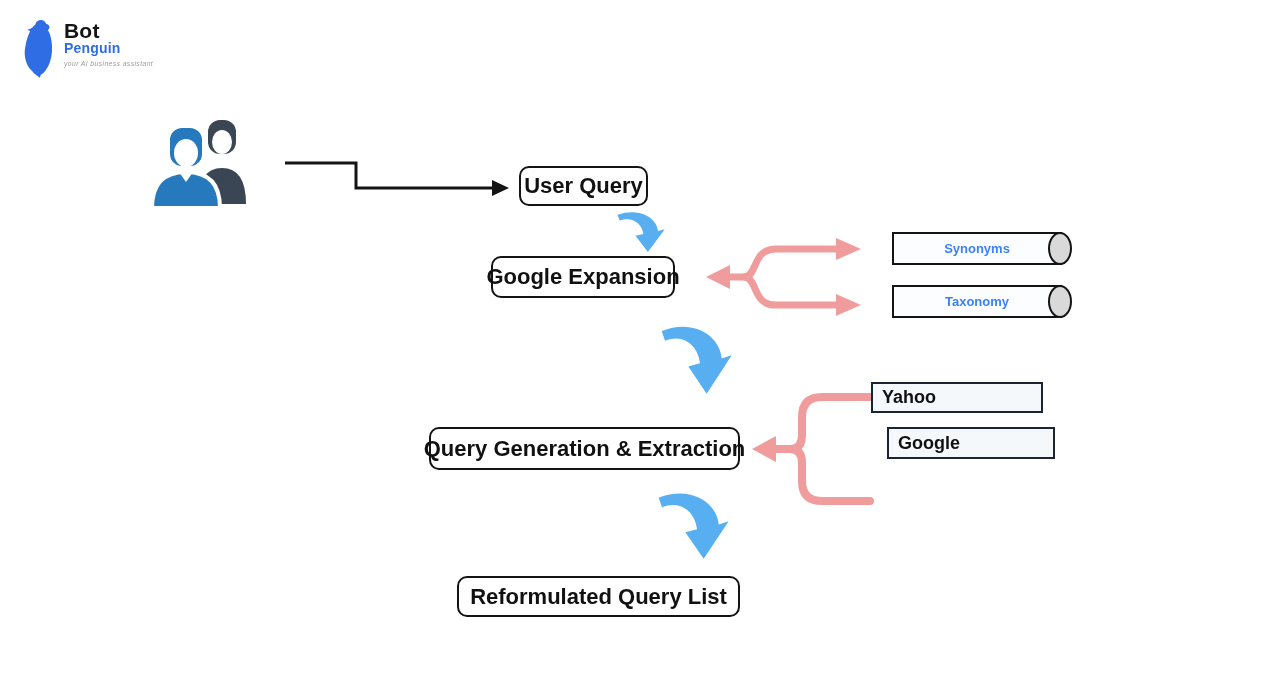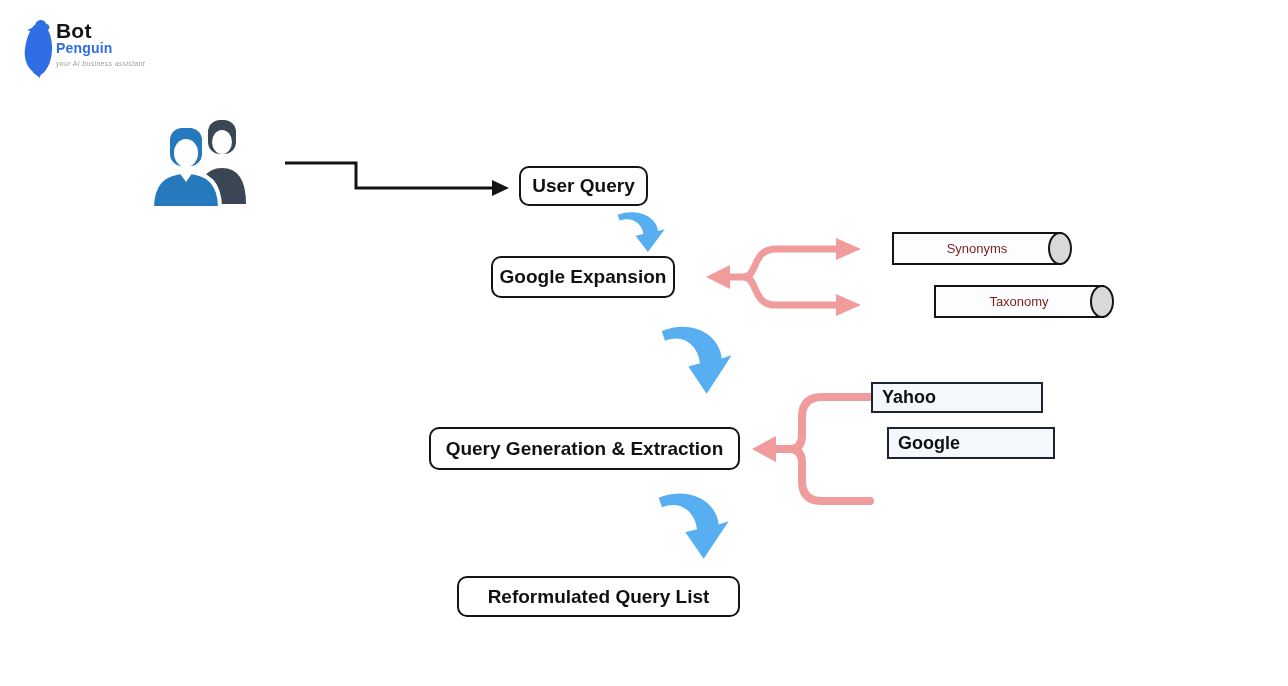--- a/index.html
+++ b/index.html
@@ -6,36 +6,36 @@
   html, body { background: #ffffff; }
   #canvas {
     position: relative;
     width: 1288px;
     height: 686px;
     background: #ffffff;
     overflow: hidden;
     font-family: "Liberation Sans", sans-serif;
   }
   
-  .logo { position: absolute; left: 20px; top: 16px; display: flex; }
+  .logo { position: absolute; left: 20px; top: 16px; display: flex; gap: 8px; }
   .logo-text { display: flex; flex-direction: column; line-height: 1.02; padding-top: 4px; }
   .logo-bot { font-size: 21px; font-weight: 700; color: #151515; letter-spacing: .2px; }
   .logo-penguin { font-size: 14px; font-weight: 700; color: var(--logo-blue); letter-spacing: .2px; }
   .logo-tagline { font-size: 6.8px; font-style: italic; color: #9a9a9a; margin-top: 5px; letter-spacing: .4px; white-space: nowrap; }
   
   .abs { position: absolute; }
   
   .node {
     position: absolute;
     display: flex; align-items: center; justify-content: center;
     background: #ffffff;
     border: 2px solid #141414;
     border-radius: 10px;
     font-weight: 700;
-    font-size: 19px;
+    font-size: 22px;
     color: #111111;
     white-space: nowrap;
   }
   
   .engine {
     position: absolute;
     display: flex; align-items: center;
     background: var(--box-fill);
     border: 2px solid #1b2430;
     font-weight: 700;
@@ -43,23 +43,23 @@
     color: #111111;
     padding-left: 9px;
     white-space: nowrap;
   }
   
   .cylinder {
     position: absolute;
     display: flex; align-items: center; justify-content: center;
     background: var(--cylinder-fill);
     border: 2px solid #141414;
-    font-weight: 400;
+    font-weight: 700;
     font-size: 13px;
-    color: #7f1d1d;
+    color: #3b82f6;
     white-space: nowrap;
   }
   .cylinder .cap {
     position: absolute;
     right: -12px; top: -2px;
     width: 24px; height: 33px;
     background: var(--cylinder-cap);
     border: 2px solid #141414;
     border-radius: 50%;
   }
@@ -127,21 +127,21 @@
       <polygon points="136,3 136,25 161,14"></polygon>
       <polygon points="136,59 136,81 161,70"></polygon>
     </g>
   </svg>
 
   <div class="cylinder" style="left:892px; top:232px; width:170px; height:33px;">
     <span>Synonyms</span>
     <div class="cap"></div>
   </div>
 
-  <div class="cylinder" style="left:892px; top:285px; width:170px; height:33px;margin-left:42px;">
+  <div class="cylinder" style="left:892px; top:285px; width:170px; height:33px;">
     <span>Taxonomy</span>
     <div class="cap"></div>
   </div>
 
   <svg class="abs" style="left:655px; top:323px;" width="80" height="74" viewBox="0 0 96 92" preserveAspectRatio="none">
     <path d="M8,10 C46,-6 78,16 80,44 L92,40 L62,88 L40,54 L54,50 C52,30 36,12 12,22 Z" style="fill:var(--blue-arrow)"></path>
   </svg>
 
   <div class="node" style="left:429px; top:427px; width:311px; height:43px;text-align:center;">
     <span>Query Generation &amp; Extraction</span>

